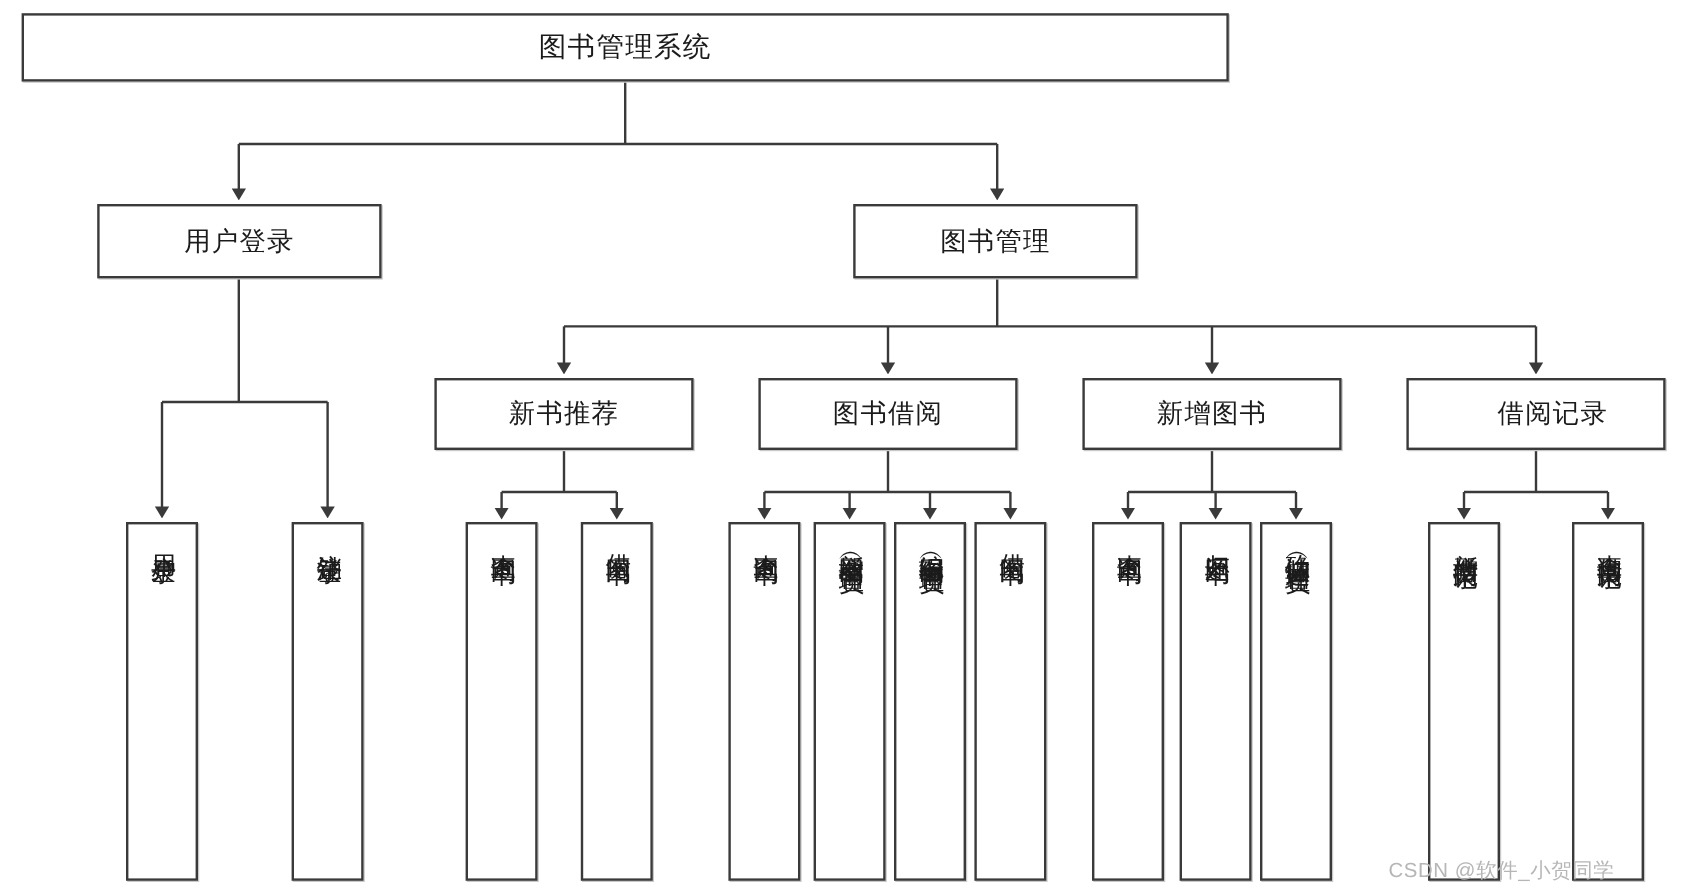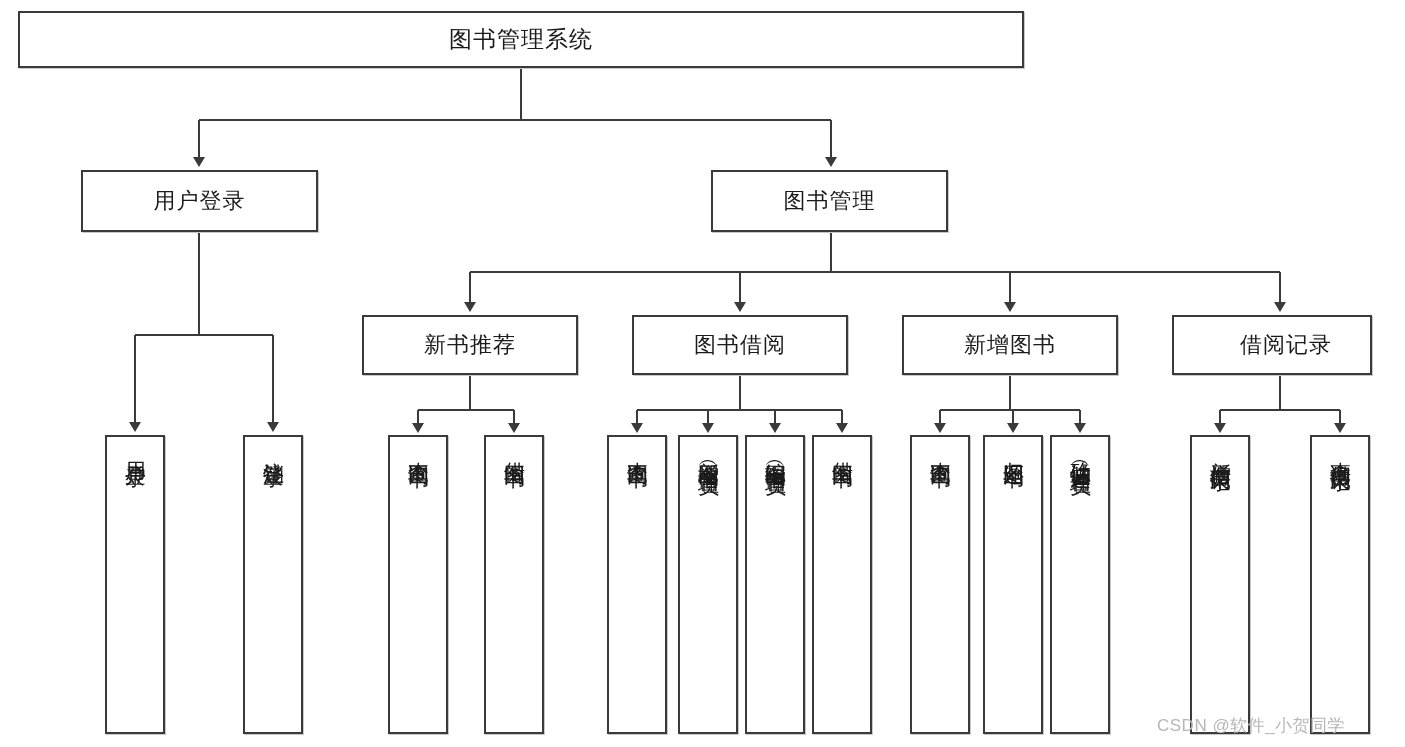--- a/index.html
+++ b/index.html
@@ -145,21 +145,21 @@
   </div>
 
   <div class="node branch" style="left:632px; top:315px; width:216px; height:60px;text-align:right;">
     <span class="h-label">图书借阅</span>
   </div>
 
   <div class="node branch" style="left:902px; top:315px; width:216px; height:60px;">
     <span class="h-label">新增图书</span>
   </div>
 
-  <div class="node branch" style="left:1172px; top:315px; width:200px; height:60px;padding-left:28px;">
+  <div class="node branch" style="left:1172px; top:315px; width:216px; height:60px;padding-left:28px;">
     <span class="h-label">借阅记录</span>
   </div>
 
   <div class="node leaf" style="left:105px; top:435px; width:60px; height:299px;">
     <span class="v-label">用户登录</span>
   </div>
 
   <div class="node leaf" style="left:243px; top:435px; width:60px; height:299px;">
     <span class="v-label">注销登录</span>
   </div>

